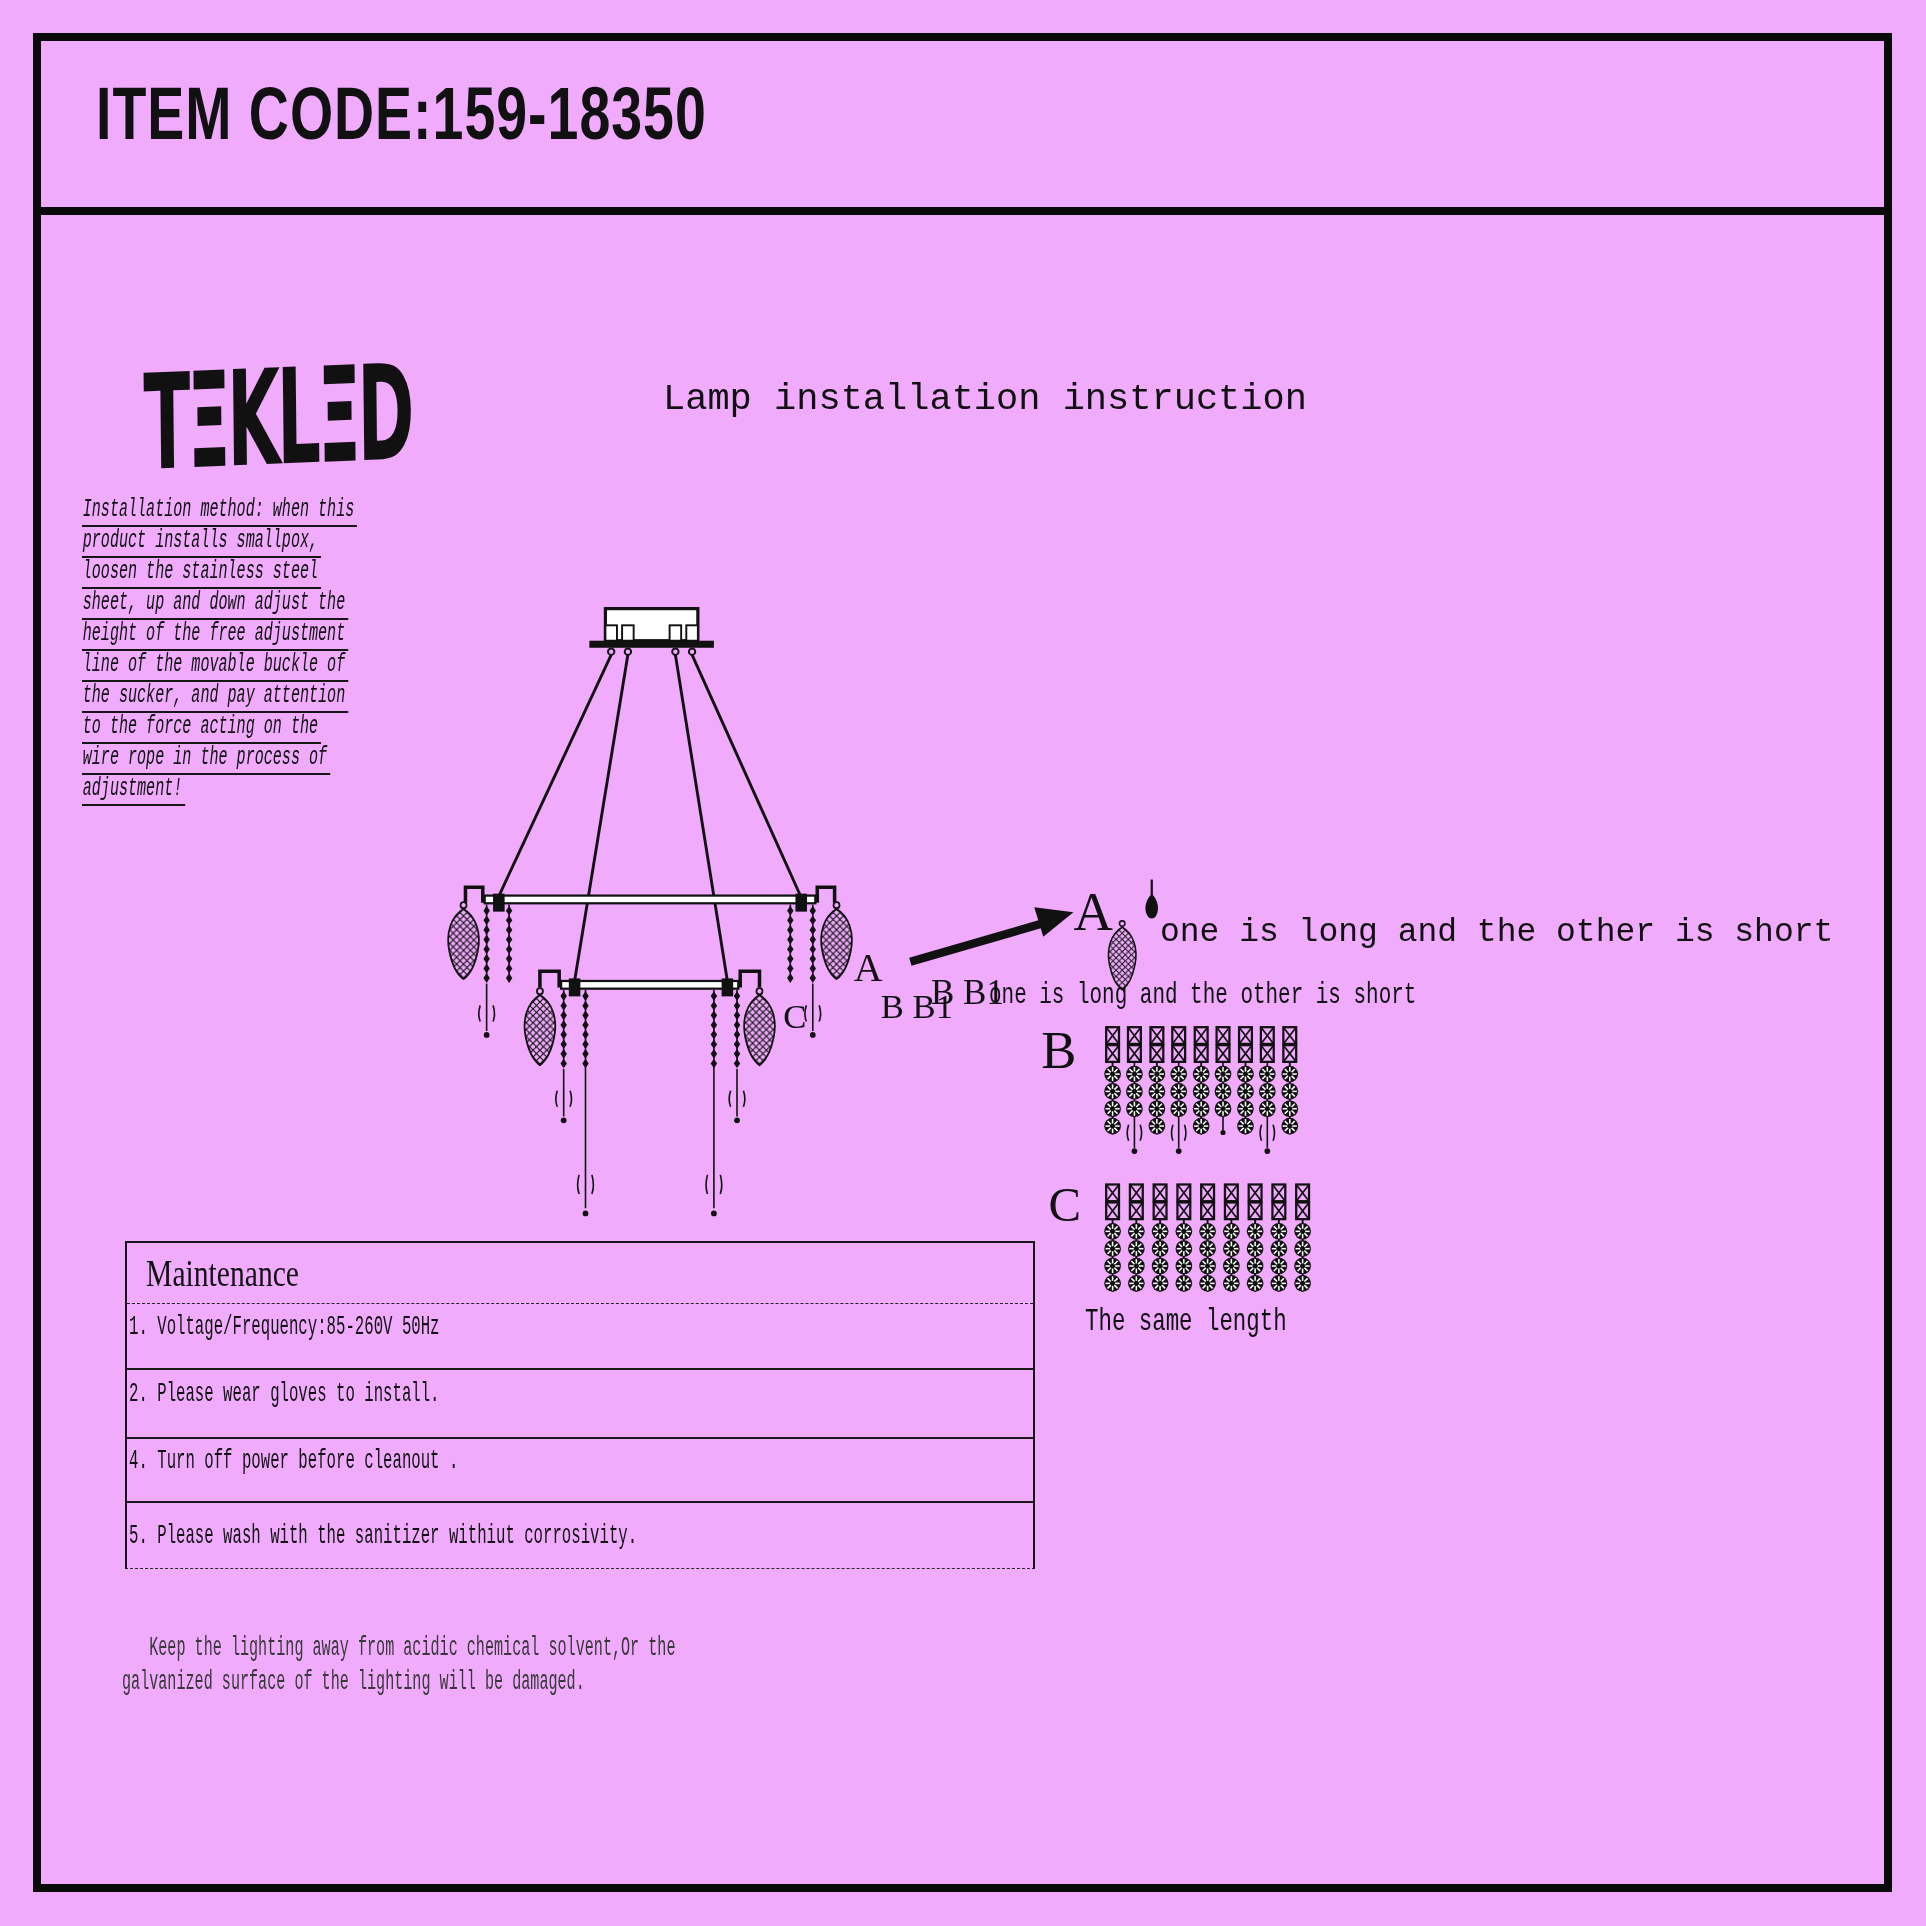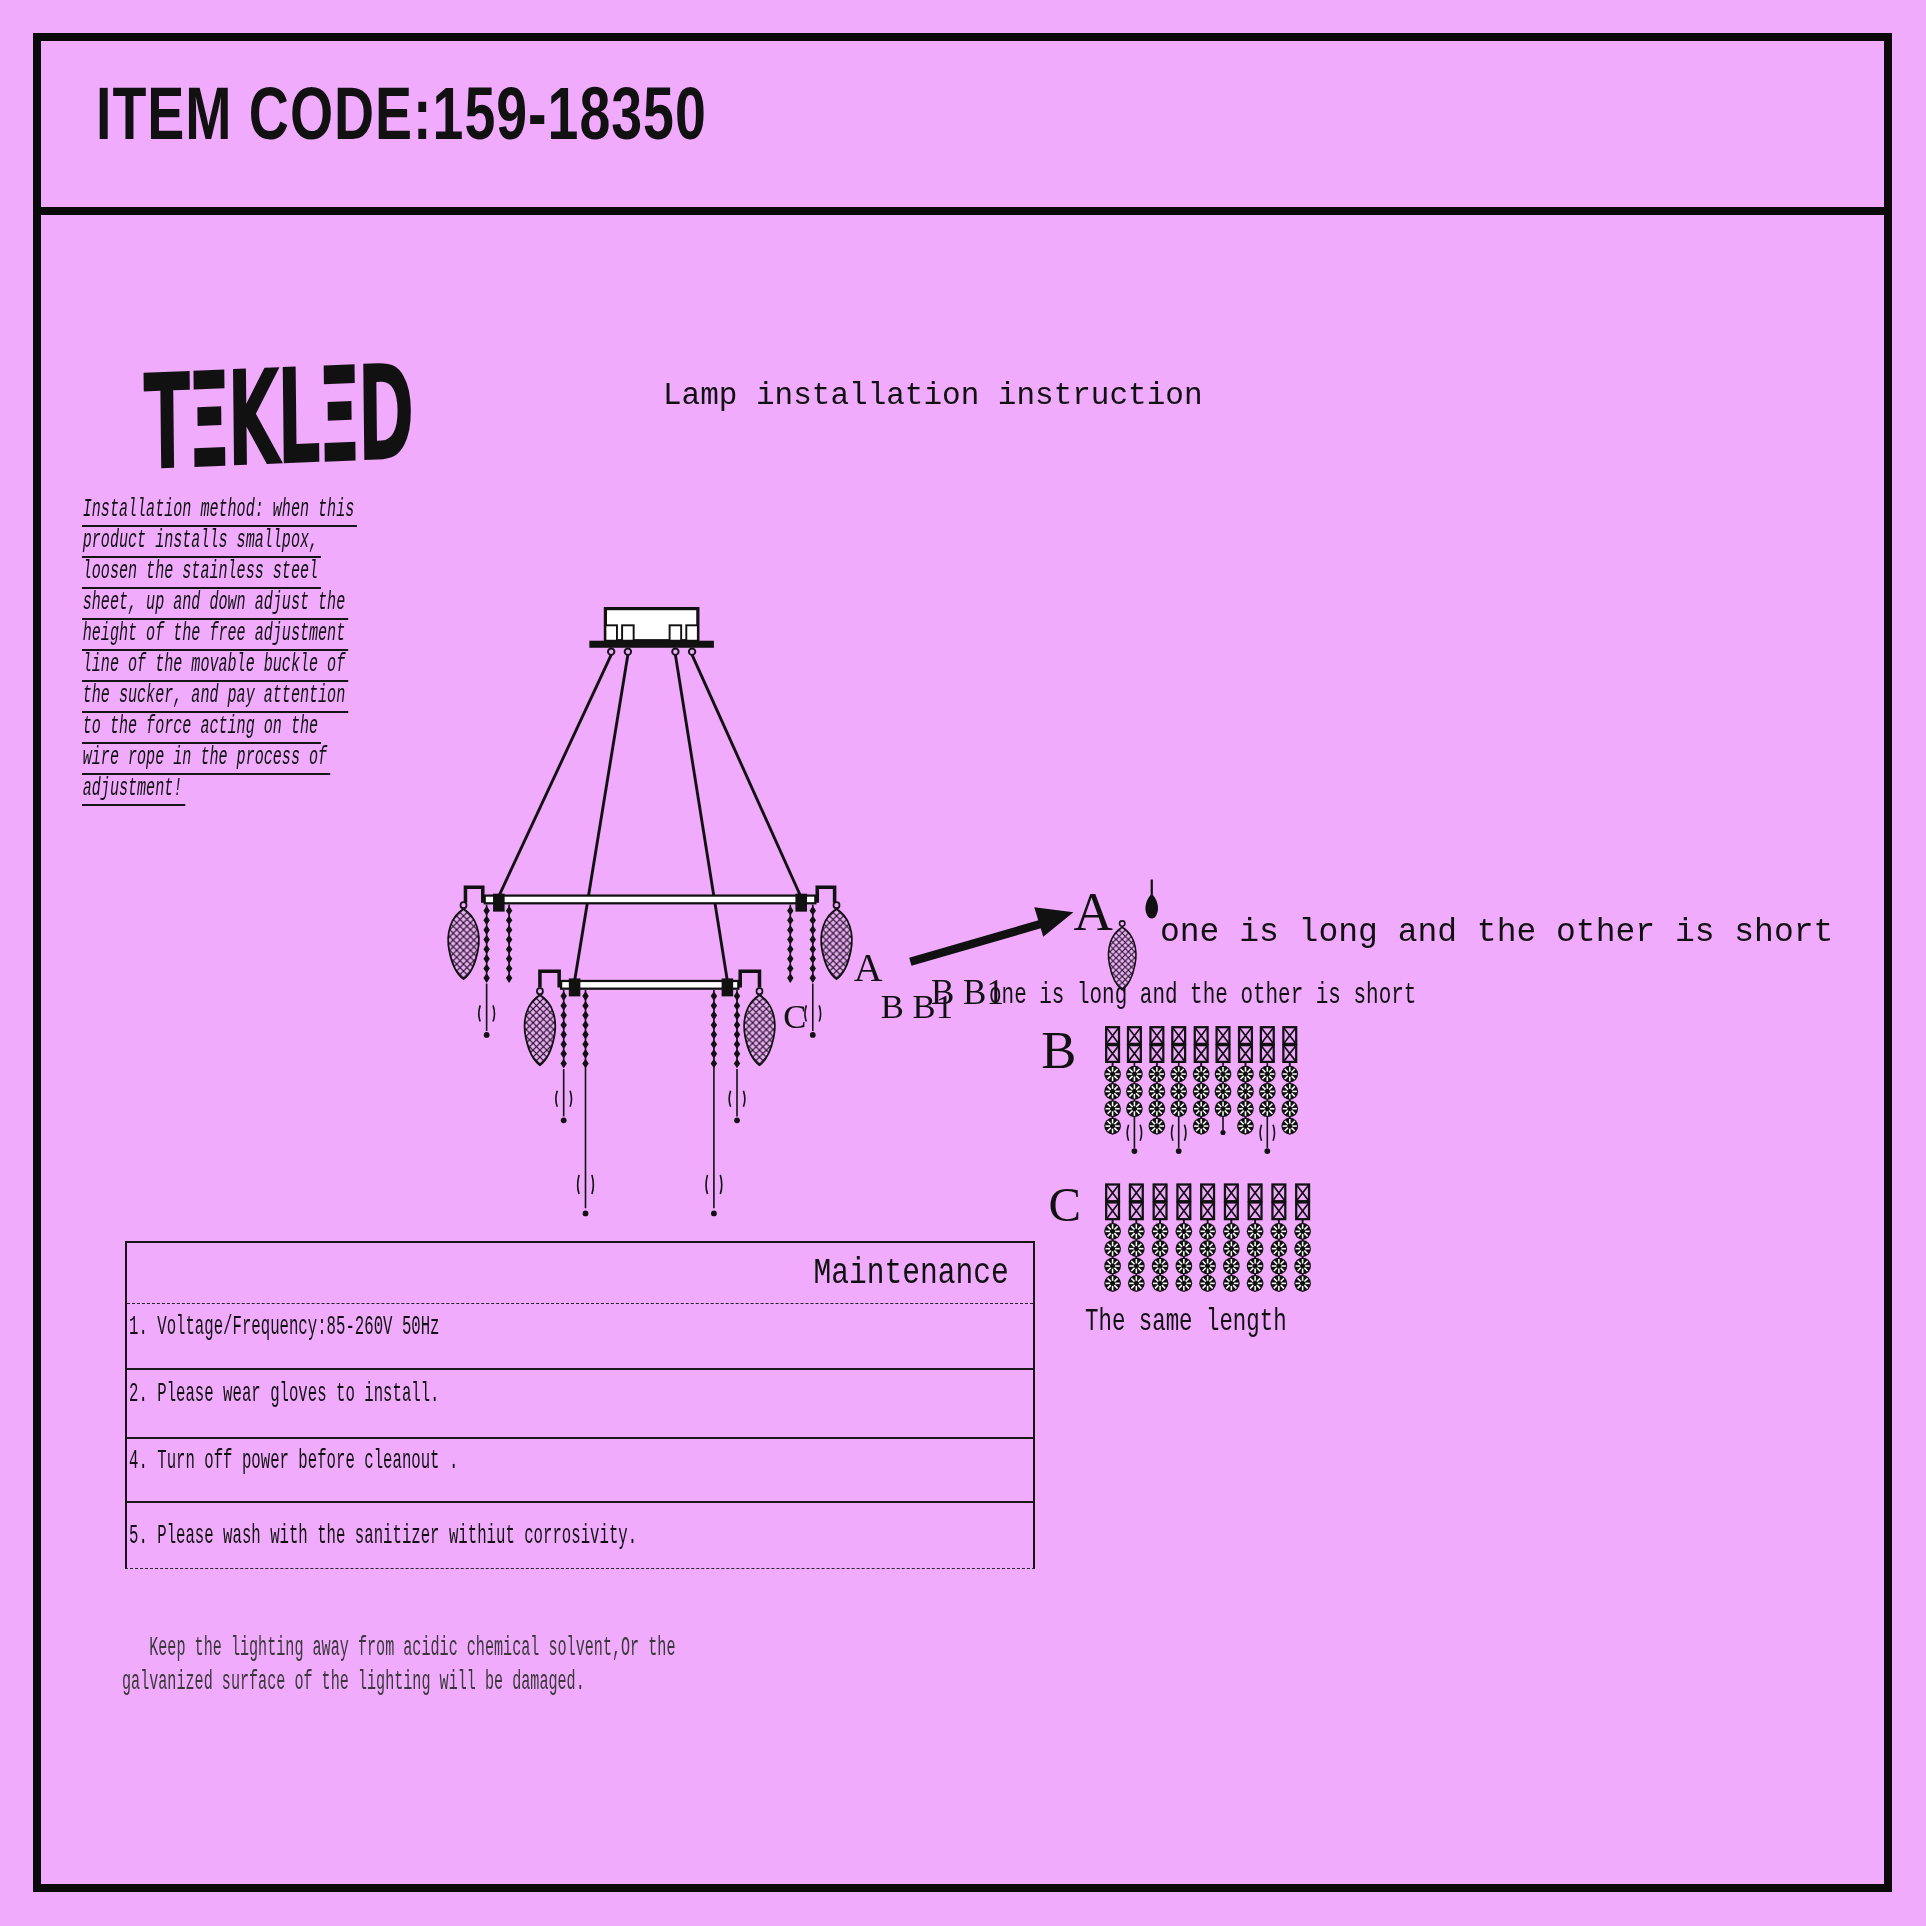--- a/index.html
+++ b/index.html
@@ -7,33 +7,33 @@
         font-family:"Liberation Mono","DejaVu Sans Mono",monospace;color:#111;}
   .abs{position:absolute;}
   .outer-border{position:absolute;left:33px;top:33px;width:1859px;height:1859px;
         border:8.3px solid #0a0a0a;box-sizing:border-box;}
   .header-rule{position:absolute;left:33px;top:207px;width:1859px;height:8.3px;background:#0a0a0a;}
   .item-code{left:96px;top:71px;font-family:"Liberation Sans",sans-serif;font-weight:700;
         font-size:74px;letter-spacing:1.3px;transform:scaleX(0.75);transform-origin:left top;white-space:nowrap;}
   .logo{left:143px;top:357px;font-family:"DejaVu Sans","Liberation Sans",sans-serif;font-weight:800;
         font-size:132px;line-height:1;letter-spacing:-6.4px;transform:scaleX(0.52) rotate(-1.2deg);
         transform-origin:left top;white-space:nowrap;}
-  .doc-title{left:663px;top:378px;font-size:31px;white-space:nowrap;}
+  .doc-title{left:663px;top:378px;font-size:37px;white-space:nowrap;}
   .note-block{left:82px;top:496px;font-style:italic;}
   .note-line{height:31px;white-space:nowrap;}
   .note-line span{display:inline-block;font-size:26px;line-height:27px;transform:scaleX(0.58);
         transform-origin:left top;border-bottom:2.6px solid #161616;padding:0 5.1px 1.9px 1.3px;white-space:pre;}
   .a-note-text{left:1160px;top:914px;font-size:33px;white-space:nowrap;}
   .bb1-label{left:931px;top:973px;font-family:"Liberation Serif",serif;font-size:35px;white-space:pre;}
   .bb1-text{left:989px;top:978px;font-size:29.5px;transform:scaleX(0.71);transform-origin:left top;white-space:nowrap;}
   .same-length{left:1085px;top:1303px;font-size:32px;transform:scaleX(0.70);transform-origin:left top;white-space:nowrap;}
   .mtable{left:125px;top:1241px;width:910px;box-sizing:border-box;
         border-left:2.6px solid #151515;border-right:2.6px solid #151515;border-top:2.6px solid #151515;
         border-bottom:1.9px dashed #2a2a2a;}
-  .mhead{height:60px;display:flex;align-items:center;justify-content:flex-end;}
+  .mhead{height:60px;display:flex;align-items:center;justify-content:flex-start;font-family:Liberation Serif, serif;}
   .mhead span{display:inline-block;font-size:37px;transform:scaleX(0.80);transform-origin:center;}
   .mrow{display:flex;align-items:center;padding-left:2px;box-sizing:border-box;}
   .mrow span{display:inline-block;font-size:28px;transform:scaleX(0.56);transform-origin:left center;white-space:pre;}
   .sep-dash{border-top:1.9px dashed #242424;}
   .sep-solid{border-top:2.6px solid #1a1a1a;margin-top:20px;}
   .footer-line{font-size:27px;color:#383838;white-space:pre;transform:scaleX(0.56);transform-origin:left top;}
   svg text{font-family:"Liberation Serif",serif;fill:#111;}
 </style>
 </head>
 <body>

